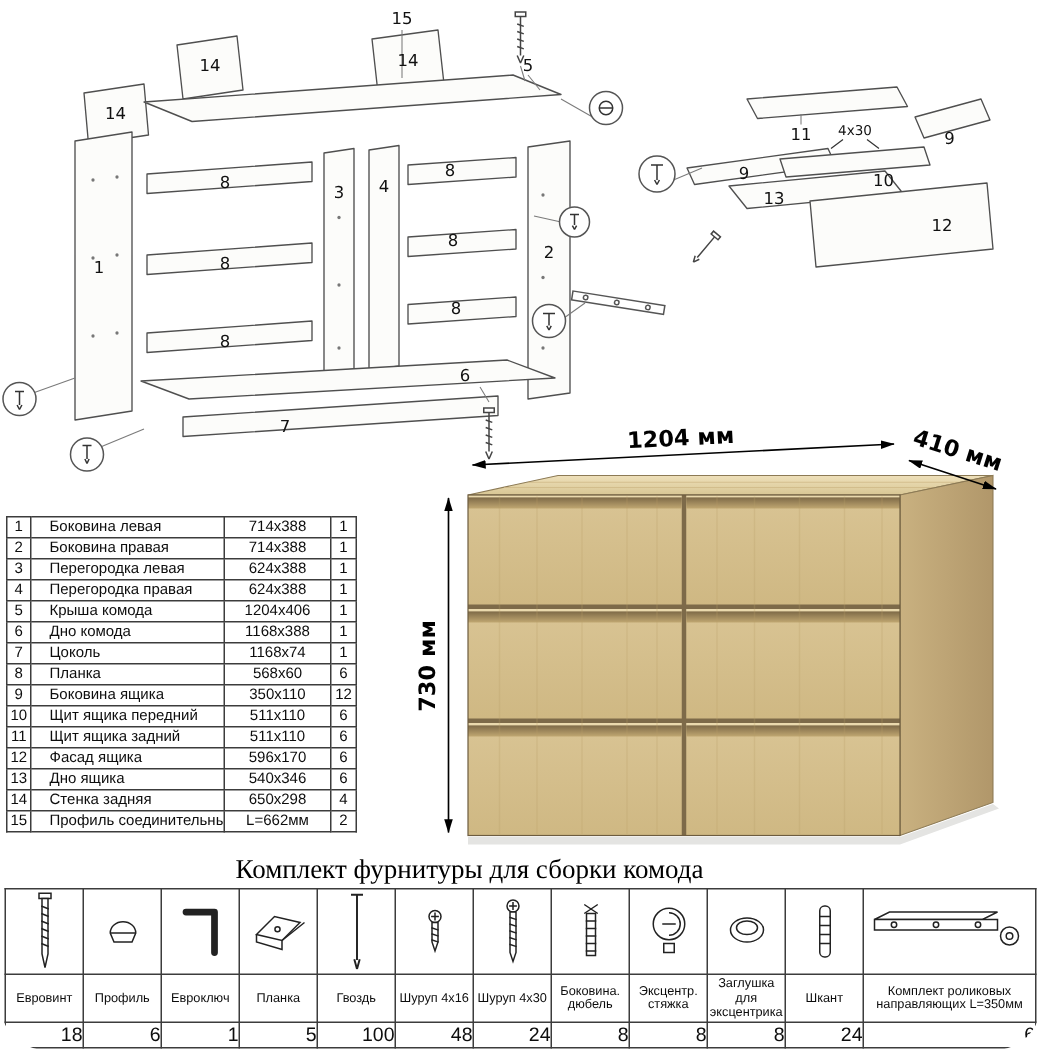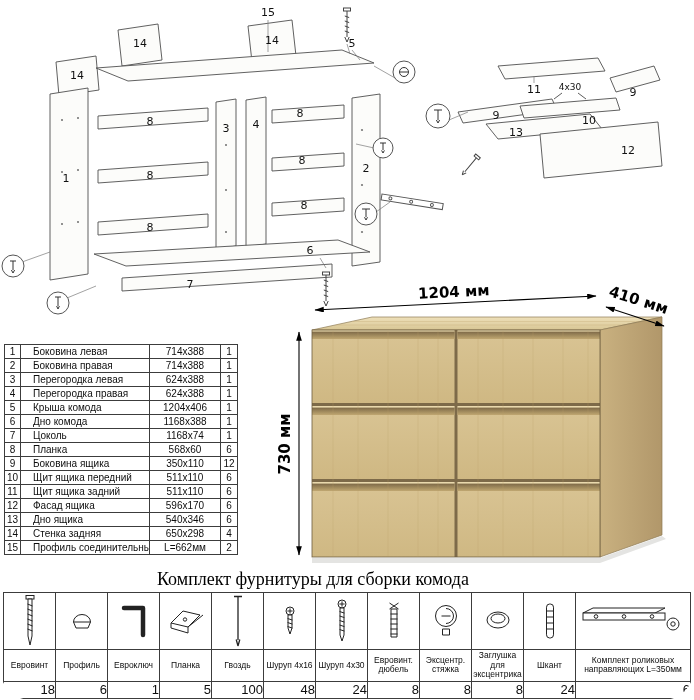--- a/index.html
+++ b/index.html
@@ -431,21 +431,21 @@
             </svg></td>
         </tr>
       <tr>
           <td class="name-cell">Евровинт</td>
           <td class="name-cell">Профиль</td>
           <td class="name-cell">Евроключ</td>
           <td class="name-cell">Планка</td>
           <td class="name-cell">Гвоздь</td>
           <td class="name-cell">Шуруп 4x16</td>
           <td class="name-cell">Шуруп 4x30</td>
-          <td class="name-cell">Евровинт. дюбель</td>
+          <td class="name-cell">Боковина. дюбель</td>
           <td class="name-cell">Эксцентр. стяжка</td>
           <td class="name-cell">Заглушка для эксцентрика</td>
           <td class="name-cell">Шкант</td>
           <td class="name-cell">Комплект роликовых направляющих L=350мм</td>
         </tr>
       <tr>
           <td class="qty-cell">18</td>
           <td class="qty-cell">6</td>
           <td class="qty-cell">1</td>
           <td class="qty-cell">5</td>

